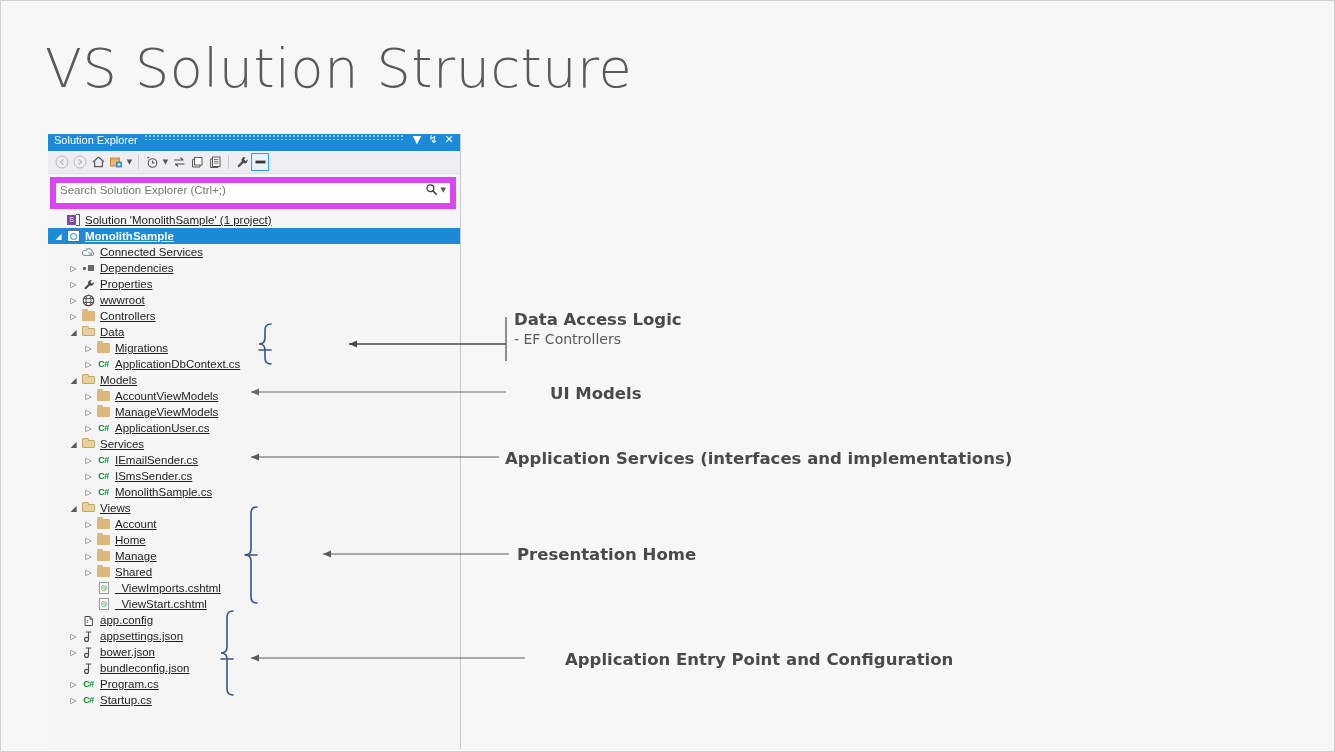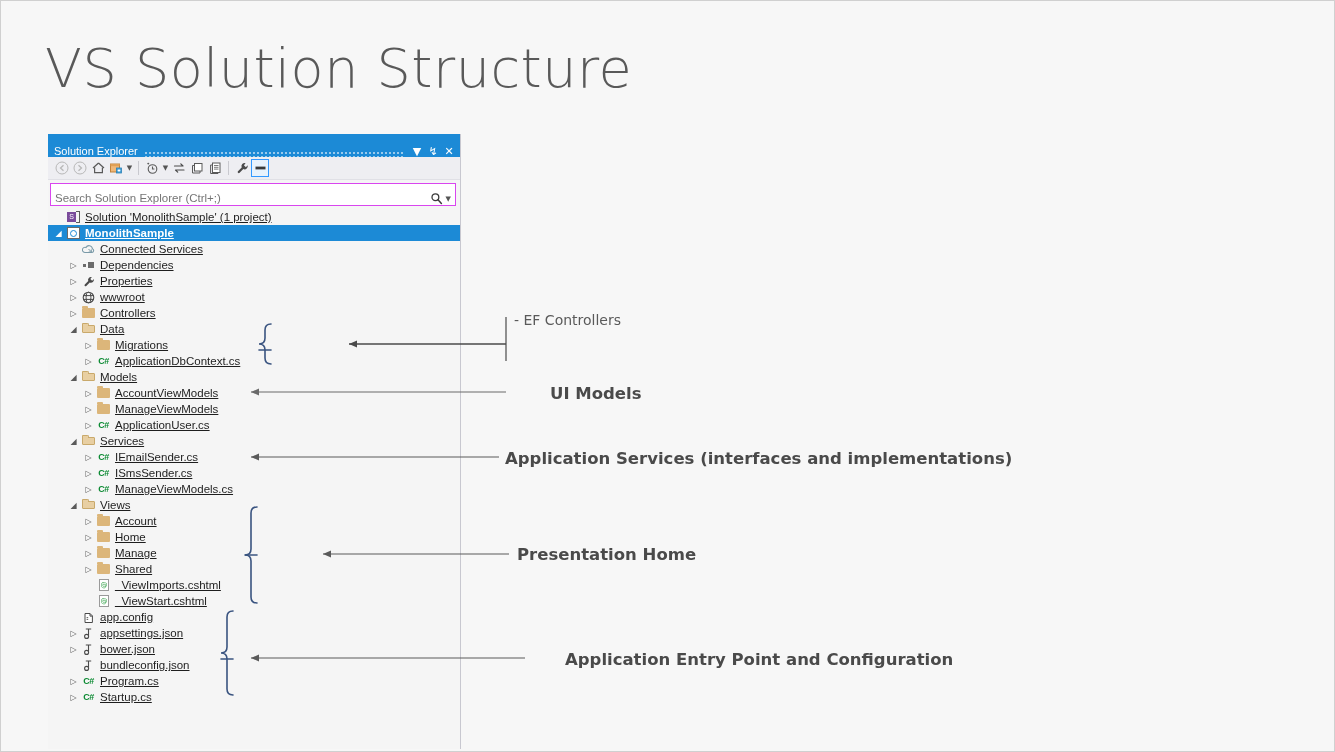--- a/index.html
+++ b/index.html
@@ -35,24 +35,24 @@
     position: absolute;
     left: 47px;
     top: 133px;
     width: 413px;
     height: 615px;
     background: #f5f5f5;
     border-right: 1px solid #c8c8d0;
     box-sizing: border-box;
   }
   .se-titlebar {
-    height: 23px;
+    height: 17px;
     background: #1c8ad6;
     display: flex;
-    align-items: flex-end;
+    align-items: flex-start;
     padding: 0 3px 0 6px;
     box-sizing: border-box;
   }
   .se-title-text {
     color: #ffffff;
     font-size: 11px;
     white-space: nowrap;
     font-family: "Liberation Sans", sans-serif;
   }
   .se-title-dots {
@@ -97,25 +97,25 @@
     width: 1px; height: 14px; background: #c9c9cf; margin: 0 4px;
   }
   .tb-btn.active {
     border: 1px solid #3399ff;
     background: #e8f2fc;
     box-sizing: border-box;
   }
   
   .se-search {
     margin: 3px 4px 2px 2px;
-    height: 23px;
+    height: 32px;
     background: #ffffff;
-    border: 1px solid #d946ef;
+    border: 6px solid #d946ef;
     display: flex;
-    align-items: flex-end;
+    align-items: flex-start;
     box-sizing: border-box;
   }
   .se-search-input {
     flex: 1 1 auto;
     font-size: 11.5px;
     color: #6c6c6c;
     padding-left: 4px;
     border: none;
     outline: none;
     background: transparent;
@@ -499,21 +499,21 @@
           <span class="ticon">
             <span class="ic-cs">C#</span>
           </span>
           <span class="tlabel">ISmsSender.cs</span>
         </div>
         <div class="tree-row" style="padding-left:34px">
           <span class="tw">▷</span>
           <span class="ticon">
             <span class="ic-cs">C#</span>
           </span>
-          <span class="tlabel">ManageViewModels.cs</span>
+          <span class="tlabel">MonolithSample.cs</span>
         </div>
         <div class="tree-row" style="padding-left:19px">
           <span class="tw">◢</span>
           <span class="ticon">
             <span class="ic-folder-open"></span>
           </span>
           <span class="tlabel">Views</span>
         </div>
         <div class="tree-row" style="padding-left:34px">
           <span class="tw">▷</span>
@@ -657,20 +657,21 @@
       <path d="M220 658 h12"></path>
     </g>
 
     <g stroke="#5a5a5a" stroke-width="1.2" fill="none">
       <path d="M524 657 H250"></path>
       <path d="M250 657 l8 -3.5 v7 z" fill="#5a5a5a" stroke="none"></path>
     </g>
   </svg>
 
   <div class="anno" style="left:513px; top:309px;">
+    <div class="anno-title">Data Access Logic</div>
     <div class="anno-sub">- EF Controllers</div>
   </div>
 
   <div class="anno anno-title" style="left:513px; top:383px;margin-left:36px;">UI Models</div>
 
   <div class="anno anno-title" style="left:504px; top:448px;">Application Services (interfaces and implementations)</div>
 
   <div class="anno anno-title" style="left:516px; top:544px;">Presentation Home</div>
 
   <div class="anno anno-title" style="left:532px; top:649px;margin-left:32px;">Application Entry Point and Configuration</div>

